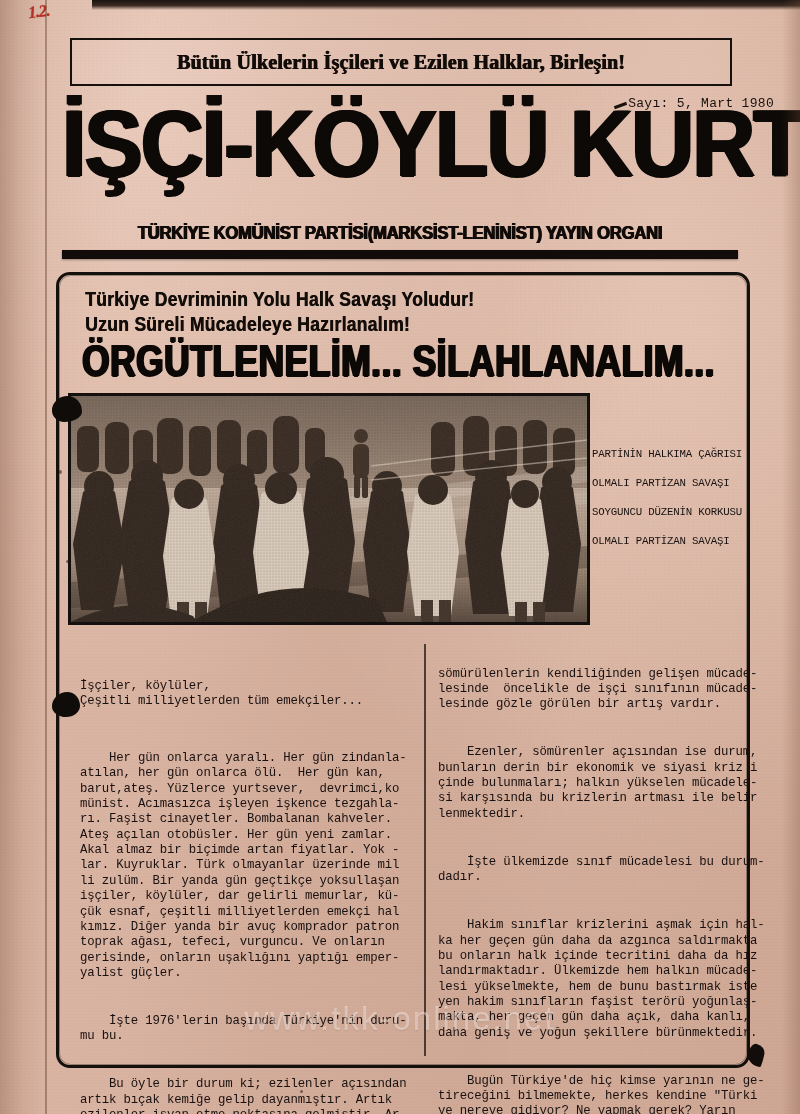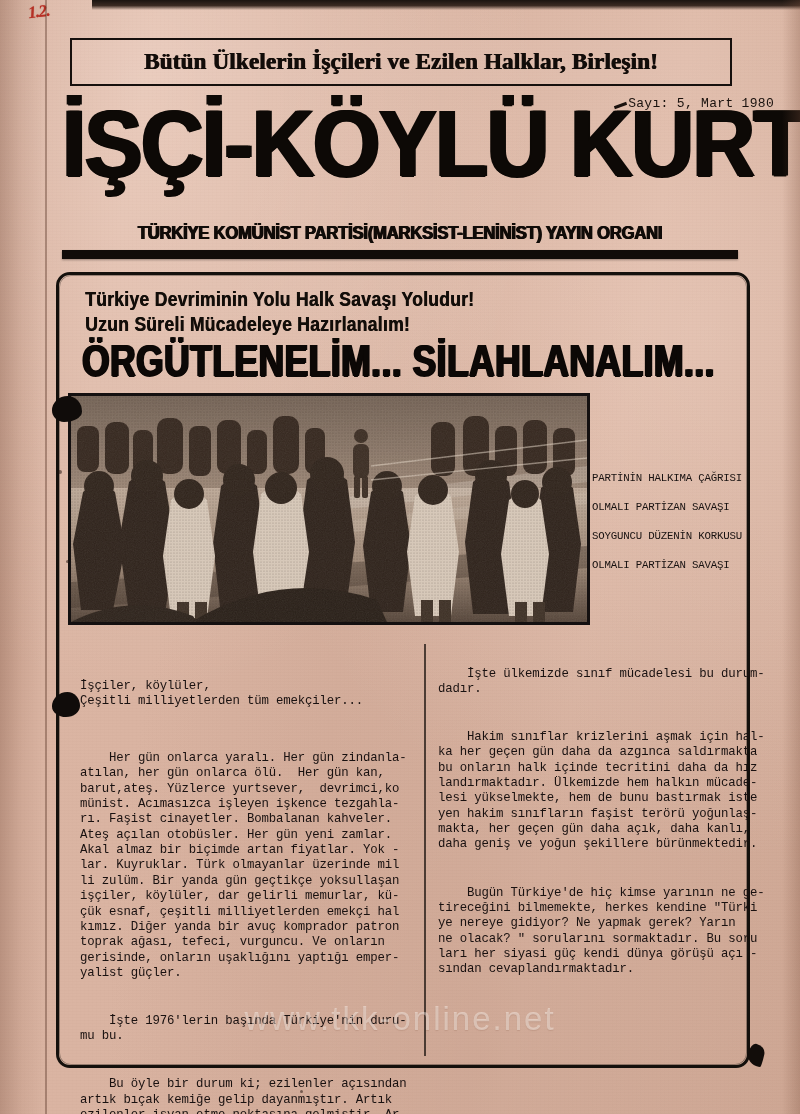--- a/index.html
+++ b/index.html
@@ -71,21 +71,21 @@
 
   
   .slogan-box{
     position:absolute;left:70px;top:38px;width:658px;height:44px;
     border:2px solid #16100d;
     display:flex;align-items:center;justify-content:center;
     background:rgba(255,240,232,.06);
   }
   .slogan-text{
     font-family:"Liberation Serif",serif;
-    font-weight:700;font-size:23px;color:#120c09;
+    font-weight:700;font-size:20px;color:#120c09;
     letter-spacing:.2px;white-space:nowrap;
     text-shadow:.6px 0 0 #120c09, -.4px 0 0 rgba(18,12,9,.7);
   }
 
   
   .issue{
     position:absolute;right:26px;top:96px;
     font-family:"Liberation Mono","DejaVu Sans Mono",monospace;
     font-size:13px;color:#1a120e;letter-spacing:.3px;white-space:nowrap;
   }
@@ -162,21 +162,21 @@
   .photo{
     position:absolute;left:68px;top:393px;width:516px;height:226px;
     border:3px solid #141010;
     overflow:hidden;
     background:#b9a494;
   }
   .photo svg{display:block;width:100%;height:100%;}
 
   
   .side-slogan{
-    position:absolute;left:592px;top:472px;width:150px;
+    position:absolute;left:592px;top:448px;width:150px;
   }
   .side-line{
     font-family:"Liberation Mono","DejaVu Sans Mono",monospace;
     font-size:11.2px;color:#171110;
     letter-spacing:-.2px;white-space:nowrap;
     margin-bottom:17px;
     transform:scaleX(.96);transform-origin:left top;
   }
 
   
@@ -397,20 +397,28 @@
     <p>    Bu öyle bir durum ki; ezilenler açısından
 artık bıçak kemiğe gelip dayanmıştır. Artık
 ezilenler isyan etme noktasına gelmiştir. Ar
 tık ezilenler, çoğunlukla kendiliğinden geli
 şen eylemlerinde hakim sınıfların kanlı fa -
 şist saltanatlarına duydukları nefreti dile
 getirmekte, haykırmaktadırlar. Ezilenlerin ,</p>
   </div>
 
   <div class="col right">
+    <p>sömürülenlerin kendiliğinden gelişen mücade-
+lesinde  öncelikle de işçi sınıfının mücade-
+lesinde gözle görülen bir artış vardır.</p>
+    <p>    Ezenler, sömürenler açısından ise durum,
+bunların derin bir ekonomik ve siyasi kriz i
+çinde bulunmaları; halkın yükselen mücadele-
+si karşısında bu krizlerin artması ile belir
+lenmektedir.</p>
     <p>    İşte ülkemizde sınıf mücadelesi bu durum-
 dadır.</p>
     <p>    Hakim sınıflar krizlerini aşmak için hal-
 ka her geçen gün daha da azgınca saldırmakta
 bu onların halk içinde tecritini daha da hız
 landırmaktadır. Ülkemizde hem halkın mücade-
 lesi yükselmekte, hem de bunu bastırmak iste
 yen hakim sınıfların faşist terörü yoğunlaş-
 makta, her geçen gün daha açık, daha kanlı,
 daha geniş ve yoğun şekillere bürünmektedir.</p>

